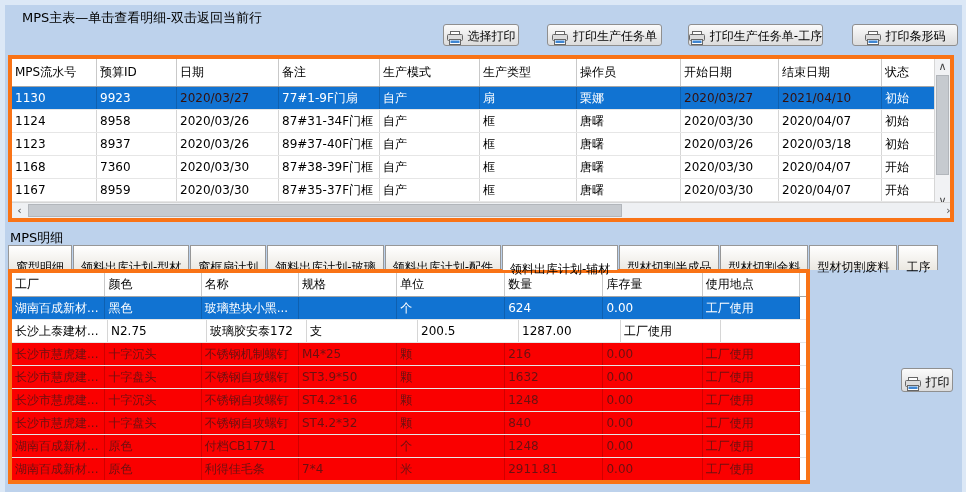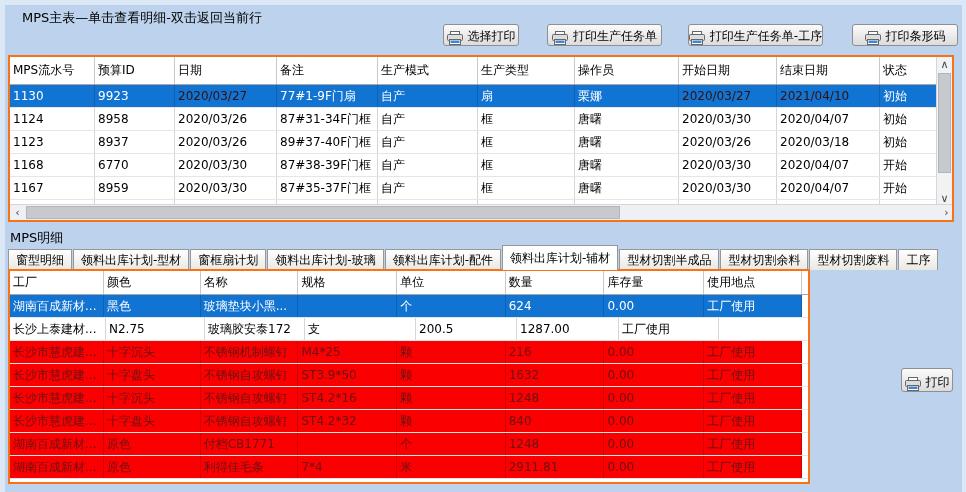--- a/index.html
+++ b/index.html
@@ -30,21 +30,21 @@
     cursor:default; white-space:nowrap;
   }
   #btn-select-print { left:443px; top:24px; width:76px; }
   #btn-print-task   { left:547px; top:24px; width:115px; }
   #btn-print-task-proc { left:688px; top:24px; width:135px; }
   #btn-print-barcode { left:852px; top:24px; width:106px; }
   #btn-detail-print { left:901px; top:368px; width:52px; height:24px; }
   .printer-svg { flex:0 0 auto; }
 
   
-  .grid { position:absolute; background:#fff; border:2px solid #f97316; overflow:hidden; }
+  .grid { position:absolute; background:#fff; border:4px solid #f97316; overflow:hidden; }
   .hrow, .r { display:flex; }
   .h, .c {
     display:flex; align-items:center;
     padding:0 3px;
     border-right:1px solid rgba(0,0,0,0.16);
     overflow:hidden; white-space:nowrap;
     line-height:13px;
   }
   .h { border-right:1px solid #c9c9c9; background:#fff; }
   .hrow { border-bottom:1px solid #a6a6a6; }
@@ -65,21 +65,21 @@
   #detail-grid { left:8px; top:269px; width:802px; height:215px; }
   #detail-grid .hrow { height:24px; }
   .bc0{width:96px}.bc1{width:99px}.bc2{width:100px}.bc3{width:101px}.bc4{width:111px}
   .bc5{width:101px}.bc6{width:102px}.bc7{width:100px}
   .bcf{flex:1; border-right:none; background:#fff !important; color:#000 !important;}
   .r.shortage .c { background:#fa0000; color:#6b1111; }
 
   
   #tabs { position:absolute; left:8px; top:245px; height:25px; display:flex; align-items:flex-end; }
   .tab {
-    height:21px; line-height:19px; padding:1px 7px; margin-right:1px;
+    height:21px; line-height:19px; padding:12px 7px; margin-right:1px;
     background:linear-gradient(#ffffff,#ebe8e1);
     border:1px solid #979797; border-bottom:none;
     font-size:12px; white-space:nowrap; cursor:default;
   }
   .tab.active {
     height:25px; line-height:23px; background:#fff;
     position:relative; z-index:3;
   }
 
   
@@ -194,21 +194,21 @@
     <div class="c mc3">89#37-40F门框</div>
     <div class="c mc4">自产</div>
     <div class="c mc5">框</div>
     <div class="c mc6">唐曙</div>
     <div class="c mc7">2020/03/26</div>
     <div class="c mc8">2020/03/18</div>
     <div class="c mc9">初始</div>
   </div>
   <div class="r">
     <div class="c mc0">1168</div>
-    <div class="c mc1">6770</div>
+    <div class="c mc1">7360</div>
     <div class="c mc2">2020/03/30</div>
     <div class="c mc3">87#38-39F门框</div>
     <div class="c mc4">自产</div>
     <div class="c mc5">框</div>
     <div class="c mc6">唐曙</div>
     <div class="c mc7">2020/03/30</div>
     <div class="c mc8">2020/04/07</div>
     <div class="c mc9">开始</div>
   </div>
   <div class="r">

